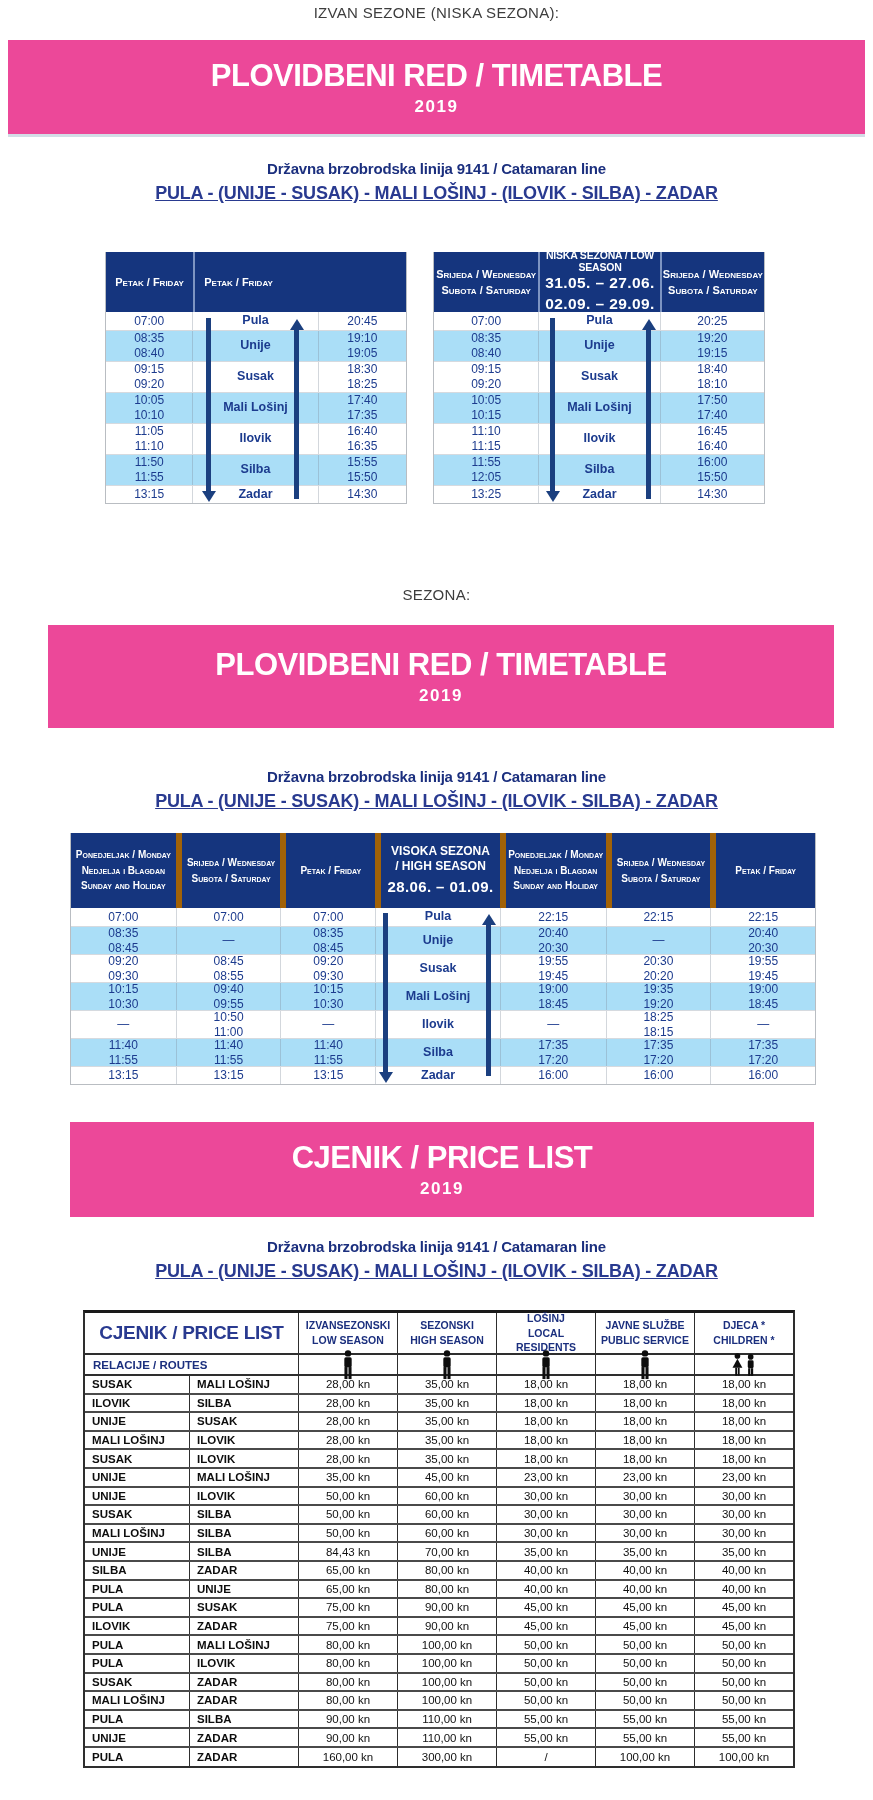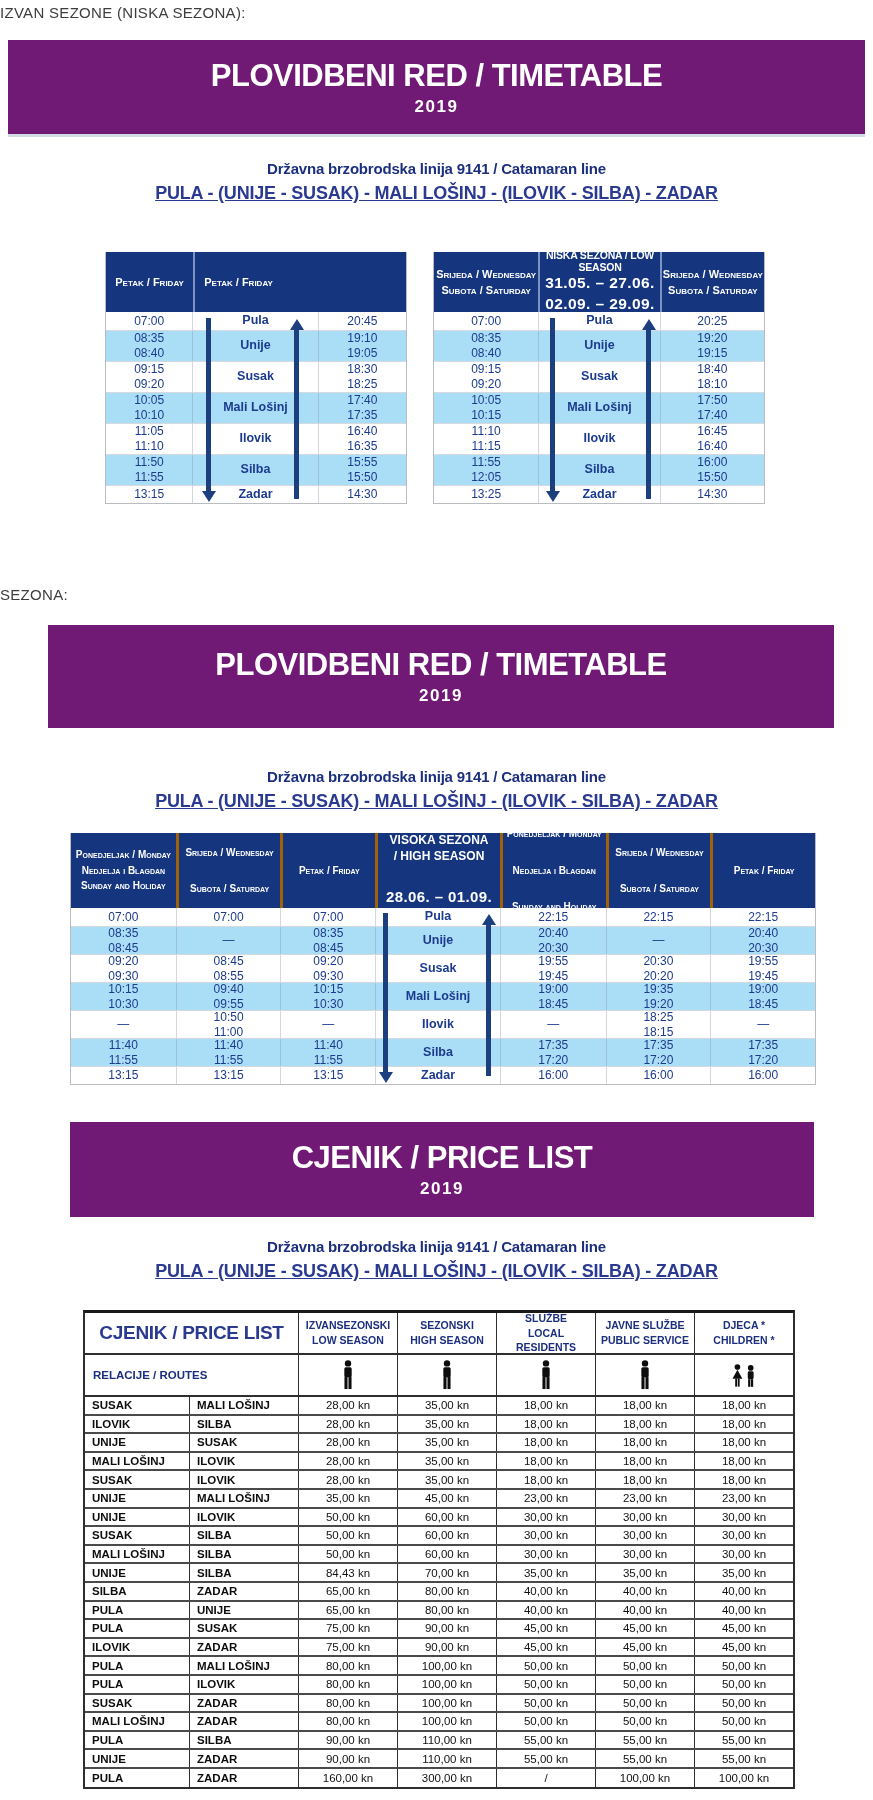--- a/index.html
+++ b/index.html
@@ -1,39 +1,39 @@
 <!DOCTYPE html>
 <html><head>
 <meta charset="utf-8">
 <style>
   * { box-sizing: border-box; margin: 0; padding: 0; }
   body { background: #fff; font-family: "Liberation Sans", "DejaVu Sans", sans-serif; }
   .page { position: relative; width: 873px; height: 1800px; background: #fff; overflow: hidden; }
 
-  .h-gray { position: absolute; left: 0; width: 100%; text-align: left;
+  .h-gray { position: absolute; left: 0; width: 100%; text-align: center;
             font-size: 15px; color: #3d3d3d; letter-spacing: .3px; }
 
-  .banner { position: absolute; background: #701a75; color: #fff; text-align: center;
+  .banner { position: absolute; background: #ec4899; color: #fff; text-align: center;
             display: flex; flex-direction: column; justify-content: center; }
   .banner.first { border-bottom: 3px solid #d3dde6; }
   .banner-title { font-size: 31px; font-weight: bold; letter-spacing: -.5px; }
   .banner-year { font-size: 17px; font-weight: bold; margin-top: 3px; letter-spacing: 1.5px; }
 
   .lineinfo { position: absolute; left: 0; width: 100%; text-align: center; }
   .line-name { font-size: 15px; font-weight: bold; color: #1B2F7E; letter-spacing: -.2px; }
   .route-title { font-size: 18px; font-weight: bold; color: #293A90; margin-top: 6px; letter-spacing: -.2px; text-decoration: underline; }
 
   
   .ttable, .btable { position: absolute; background: #fff; border: 1px solid #b9bdc2; border-top: none; }
   .tt-header { display: flex; height: 60px; background: #15357E; color: #fff; }
   .bt-header { display: flex; height: 75px; background: #15357E; color: #fff; }
   .tt-header .cell, .bt-header .cell { display: flex; flex-direction: column; justify-content: center;
        align-items: center; text-align: center; }
   .tt-header .cell + .cell { border-left: 2px solid #7d94c2; }
-  .bt-header .cell + .cell { border-left: 3px solid #a16207; gap: 21px; }
+  .bt-header .cell + .cell { border-left: 6px solid #a16207; }
   .c1 { width: var(--c1); } .c2 { width: var(--c2); } .c3 { width: var(--c3); }
   .day { font-variant: small-caps; font-weight: bold; }
   .tt-header .day div { font-size: 11px; line-height: 1.5; }
   .bt-header .day div { font-size: 10px; line-height: 1.55; }
   .season-label { font-size: 10.5px; font-weight: bold; letter-spacing: -.2px; }
   .season-lines div { font-size: 12px; font-weight: bold; line-height: 1.3; }
   .season-dates div { font-size: 15.5px; font-weight: bold; line-height: 1.35; letter-spacing: .4px; }
   .bt-header .season-dates div { font-size: 15px; margin-top: 2px; }
 
   .tt-row, .bt-row { display: flex; border-top: 1px solid #d6dadf; }
@@ -59,21 +59,21 @@
 
   
   .ptable { position: absolute; border: 2px solid #2e2e2e; border-top: 3px solid #1a1a1a; background: #fff; }
   .pt-h1 { display: flex; height: 42px; border-bottom: 2px solid #2e2e2e; }
   .pt-h1 .title { width: 213px; display: flex; align-items: center; justify-content: center;
        color: #293A90; font-weight: bold; font-size: 19px; letter-spacing: -.3px; }
   .pt-h1 .cat { flex: 1 1 0; display: flex; flex-direction: column; justify-content: center;
        align-items: center; text-align: center; color: #1B2F7E; font-weight: bold;
        font-size: 10.5px; border-left: 1px solid #2e2e2e; }
   .pt-h1 .cat div { line-height: 1.4; }
-  .pt-h2 { display: flex; height: 42px; border-bottom: 2px solid #2e2e2e; }
+  .pt-h2 { display: flex; height: 21px; border-bottom: 2px solid #2e2e2e; }
   .pt-h2 .routes { width: 213px; display: flex; align-items: center; color: #1B2F7E;
        font-weight: bold; font-size: 11.5px; padding-left: 8px; }
   .pt-h2 .icon-cell { flex: 1 1 0; display: flex; align-items: center; justify-content: center;
        border-left: 1px solid #2e2e2e; }
   .icon-adult { height: 30px; width: 14px; fill: #0d0d0d; }
   .icon-children { height: 23px; width: 31px; fill: #0d0d0d; }
   .pt-row { display: flex; height: 18.6px; border-bottom: 2px solid #4a4a4a; }
   .pt-row:last-child { border-bottom: none; }
   .pt-row .from { width: 104px; font-weight: bold; font-size: 11.5px; color: #0d0d0d;
        display: flex; align-items: center; padding-left: 7px; }
@@ -566,21 +566,21 @@
       <div class="pcell title">CJENIK / PRICE LIST</div>
       <div class="pcell cat">
           <div>IZVANSEZONSKI</div>
           <div>LOW SEASON</div>
         </div>
       <div class="pcell cat">
           <div>SEZONSKI</div>
           <div>HIGH SEASON</div>
         </div>
       <div class="pcell cat">
-          <div>SLUŽBE</div>
+          <div>LOŠINJ</div>
           <div>LOCAL RESIDENTS</div>
         </div>
       <div class="pcell cat">
           <div>JAVNE SLUŽBE</div>
           <div>PUBLIC SERVICE</div>
         </div>
       <div class="pcell cat">
           <div>DJECA *</div>
           <div>CHILDREN *</div>
         </div>

